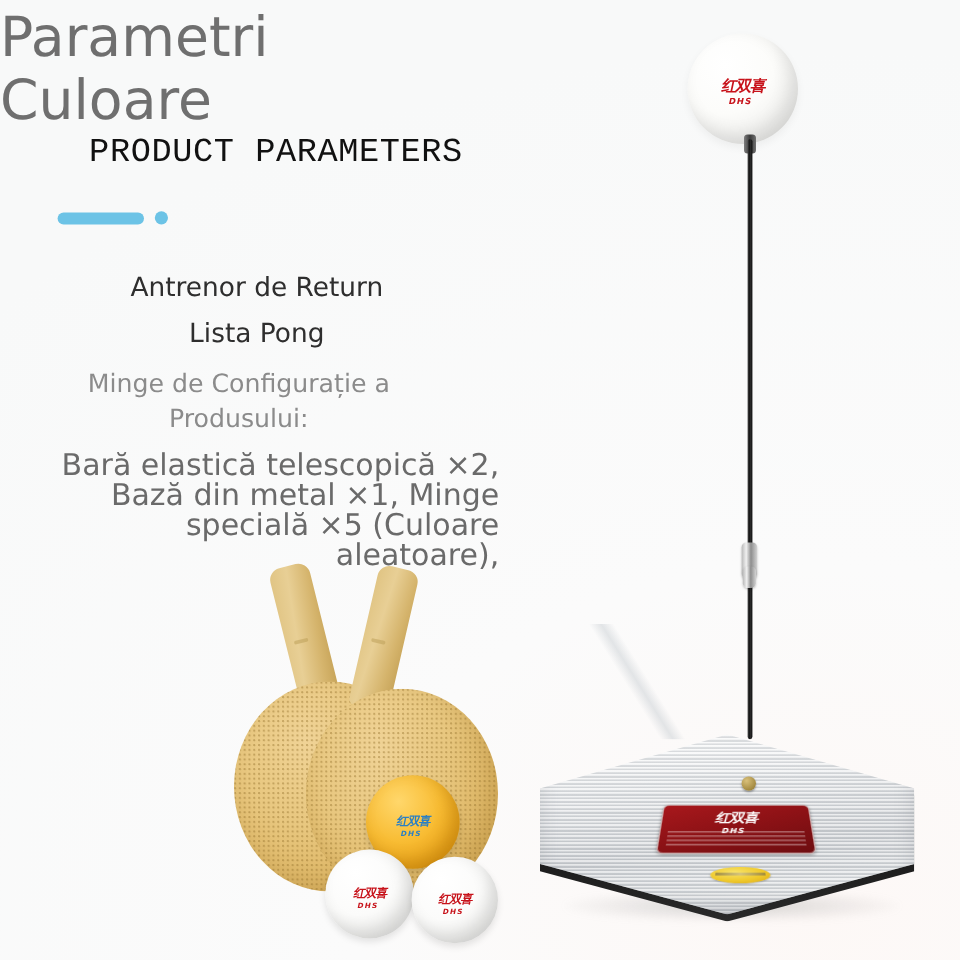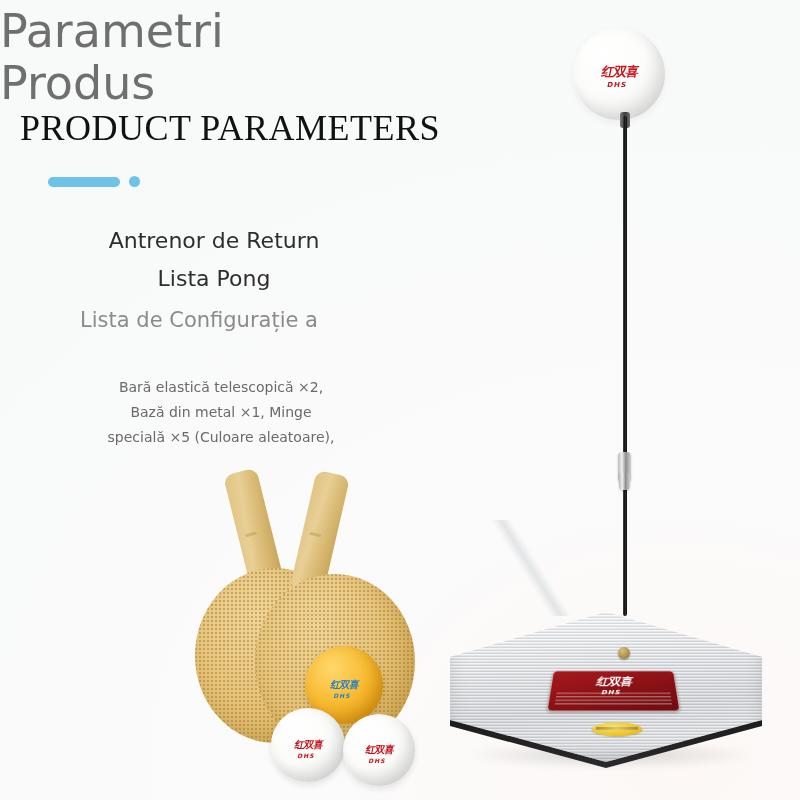--- a/index.html
+++ b/index.html
@@ -17,38 +17,38 @@
 
   
   .text-col{position:absolute;left:0;top:0;width:470px;height:480px;}
   .title-main{
     position:absolute;left:0;top:5px;width:430px;text-align:left;
     font-size:46px;line-height:52px;font-weight:400;color:#6f6f6f;
     letter-spacing:0px;
   }
   .title-en{
     position:absolute;left:0;top:108px;width:460px;text-align:center;
-    font-size:36px;line-height:40px;font-weight:400;color:#111111;
-    letter-spacing:0.5px;font-family:Liberation Serif, serif;
+    font-size:28px;line-height:40px;font-weight:400;color:#111111;
+    letter-spacing:0.5px;font-family:Liberation Mono, monospace;
   }
   .accent{position:absolute;left:48px;top:176px;display:flex;align-items:center;gap:9px;}
   .accent-bar{width:72px;height:10px;border-radius:6px;background:#6cc3e6;}
   .accent-dot{width:11px;height:11px;border-radius:50%;background:#6cc3e6;}
 
   .prod-title{
     position:absolute;left:14px;top:222px;width:400px;text-align:center;
     font-size:22px;line-height:38px;font-weight:400;color:#2e2e2e;
   }
   .cfg-label{
     position:absolute;left:14px;top:306px;width:370px;text-align:center;
     font-size:21px;line-height:29px;font-weight:400;color:#8b8b8b;
   }
   .cfg-list{
-    position:absolute;left:26px;top:375px;width:390px;text-align:center;
-    font-size:14px;line-height:25px;font-weight:400;color:#6a6a6a;
+    position:absolute;left:26px;top:375px;width:390px;text-align:right;
+    font-size:25px;line-height:25px;font-weight:400;color:#6a6a6a;
   }
 
   
   .trainer{position:absolute;left:440px;top:0;width:360px;height:800px;}
 
   .ball-top{
     position:absolute;left:133px;top:28px;width:92px;height:92px;border-radius:50%;
     background:radial-gradient(circle at 34% 28%, #ffffff 0%, #fcfcfa 45%, #ececea 80%, #dedede 100%);
     box-shadow:inset -6px -7px 14px rgba(0,0,0,0.10), 0 3px 7px rgba(0,0,0,0.05);
   }
@@ -187,37 +187,38 @@
 </style>
 </head>
 <body>
 
 <div class="stage">
 
   <div class="text-col">
 
     <div class="title-main">
       <div>Parametri</div>
-      <div>Produs</div>
+      <div>Culoare</div>
     </div>
 
     <div class="title-en">PRODUCT PARAMETERS</div>
 
     <div class="accent">
       <span class="accent-bar"></span>
       <span class="accent-dot"></span>
     </div>
 
     <div class="prod-title">
       <div>Antrenor de Return</div>
       <div>Lista Pong</div>
     </div>
 
     <div class="cfg-label">
-      <div>Lista de Configurație a</div>
+      <div>Minge de Configurație a</div>
+      <div>Produsului:</div>
     </div>
 
     <div class="cfg-list">
       <div>Bară elastică telescopică ×2,</div>
       <div>Bază din metal ×1, Minge</div>
       <div>specială ×5 (Culoare aleatoare),</div>
     </div>
   </div>
 
   <div class="trainer">

